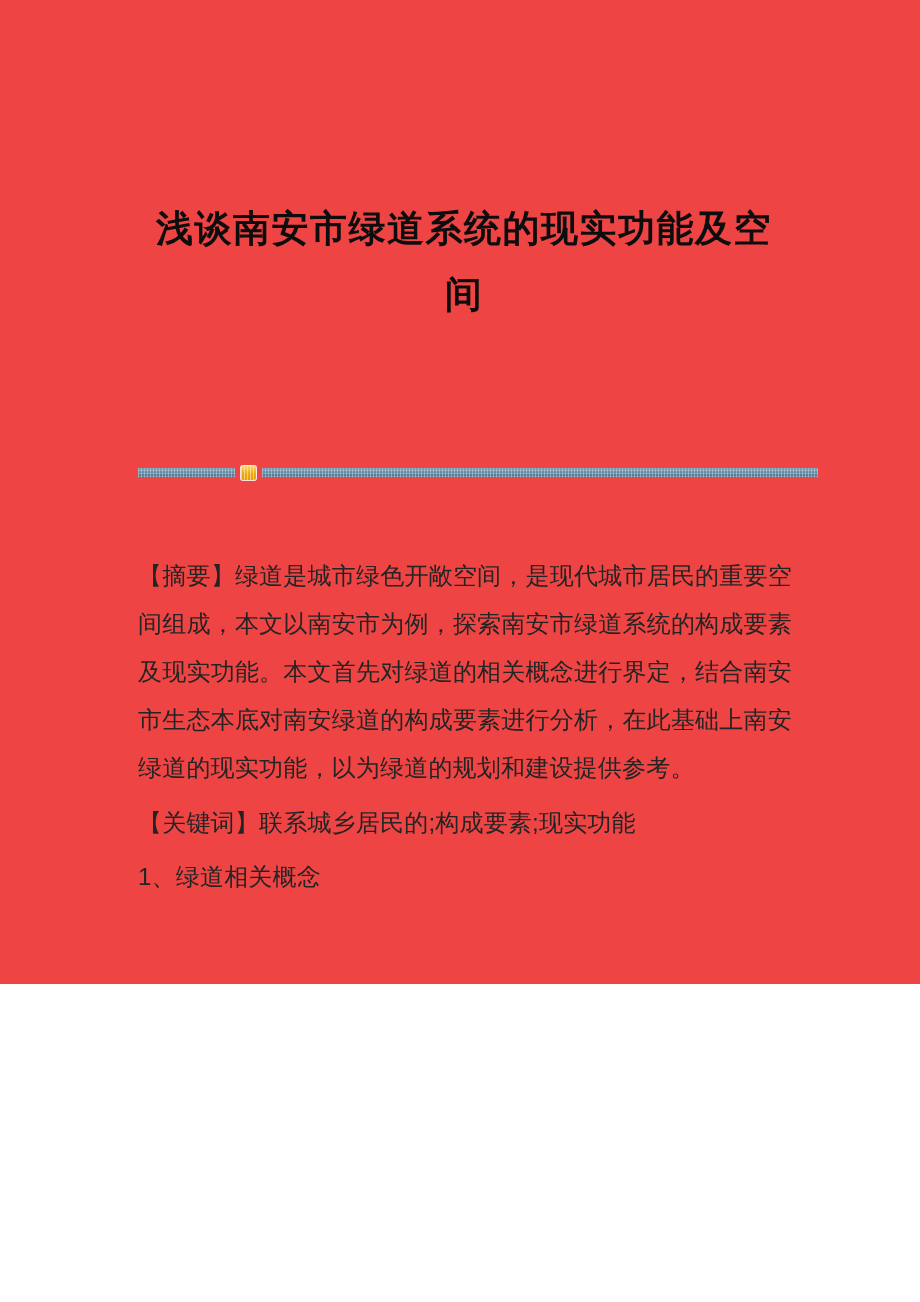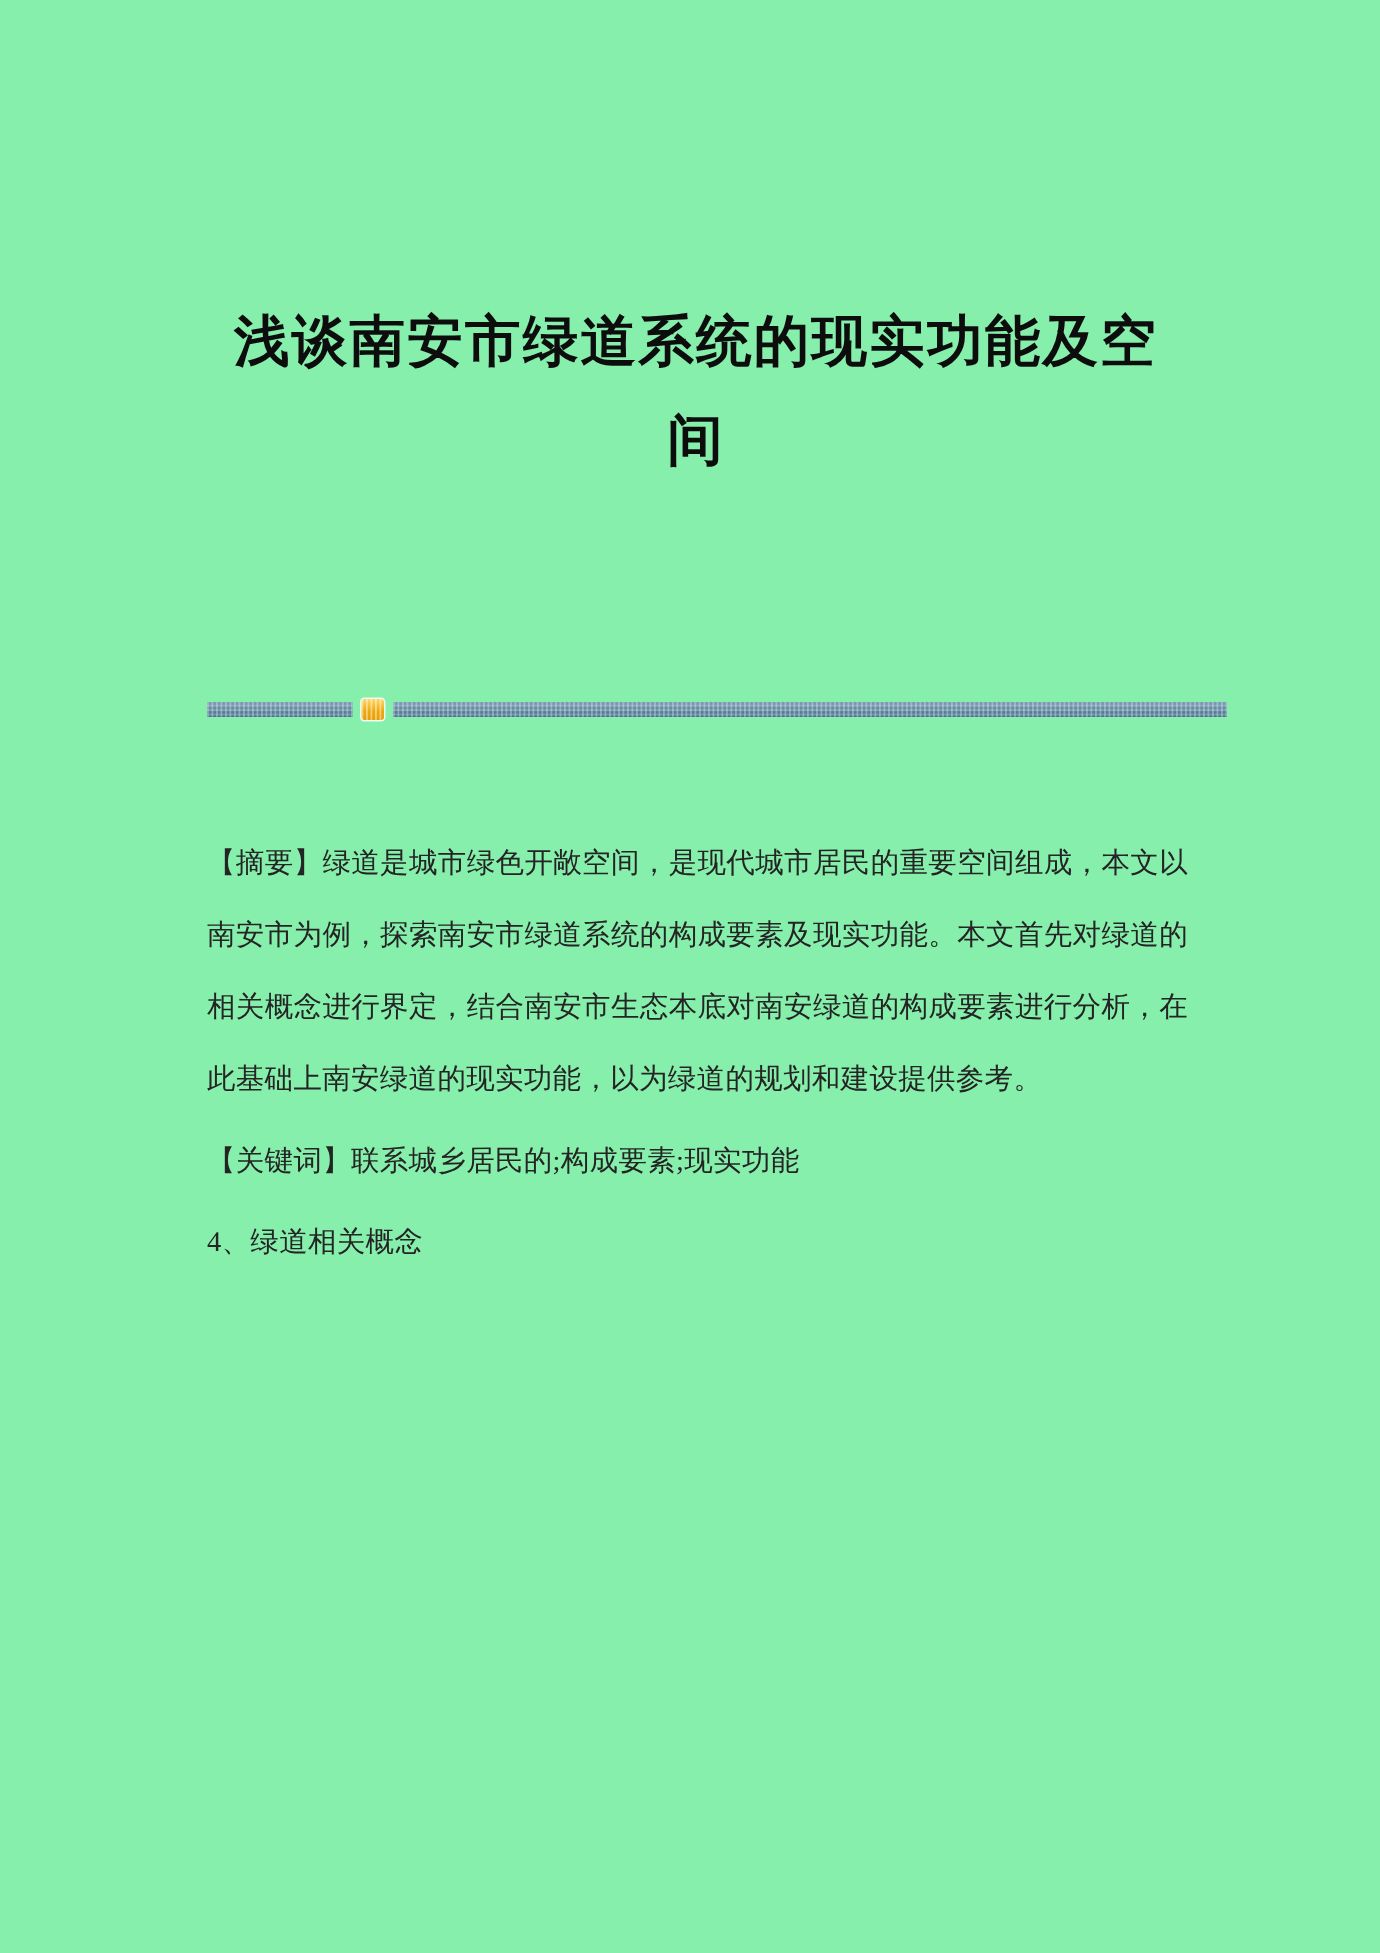--- a/index.html
+++ b/index.html
@@ -14,22 +14,22 @@
     height: 1302px;
     overflow: hidden;
     font-family: "Liberation Serif", "DejaVu Serif", serif;
     color: #1a1a1a;
     -webkit-font-smoothing: antialiased;
   }
 
   .page {
     position: relative;
     width: 920px;
-    height: 1302px;
-    background: #86efac;
+    height: 984px;
+    background: #ef4444;
     box-sizing: border-box;
     padding-left: 48px;
   }
 
   
   .doc-title {
     position: absolute;
     left: 138px;
     top: 196px;
     width: 652px;
@@ -84,22 +84,22 @@
 
   
   .content {
     position: absolute;
     left: 138px;
     top: 552px;
     width: 654px;
   }
 
   .para {
-    font-family: Liberation Serif, serif;
-    font-size: 19px;
+    font-family: Liberation Sans, sans-serif;
+    font-size: 24px;
     line-height: 48px;
     color: #242424;
     text-align: justify;
     text-justify: inter-ideograph;
     margin: 0;
     letter-spacing: 0.2px;
   }
 
   .para.abstract {
     margin-bottom: 7px;
@@ -134,18 +134,18 @@
     <div class="divider-ornament"></div>
     <div class="divider-bar right"></div>
   </div>
 
   <div class="content">
 
     <p class="para abstract">【摘要】绿道是城市绿色开敞空间，是现代城市居民的重要空间组成，本文以南安市为例，探索南安市绿道系统的构成要素及现实功能。本文首先对绿道的相关概念进行界定，结合南安市生态本底对南安绿道的构成要素进行分析，在此基础上南安绿道的现实功能，以为绿道的规划和建设提供参考。</p>
 
     <p class="para keywords">【关键词】联系城乡居民的;构成要素;现实功能</p>
 
-    <p class="para heading">4、绿道相关概念</p>
+    <p class="para heading">1、绿道相关概念</p>
 
 
   </div>
 
 </div>
 
 </body></html>

